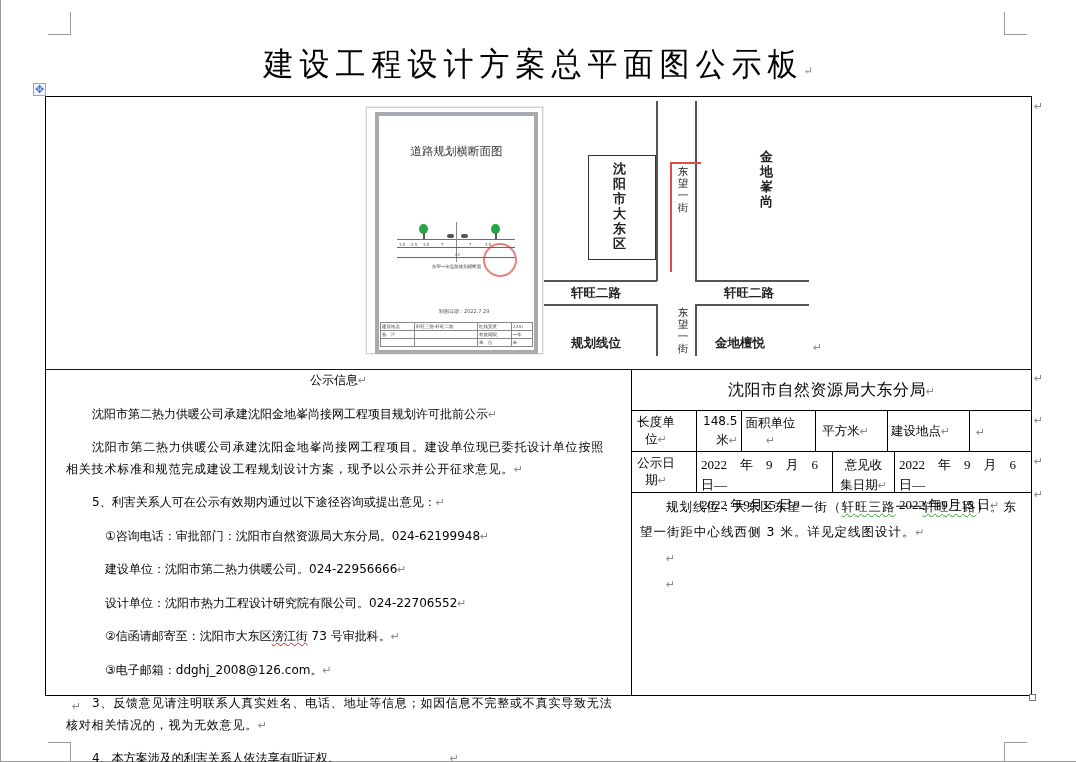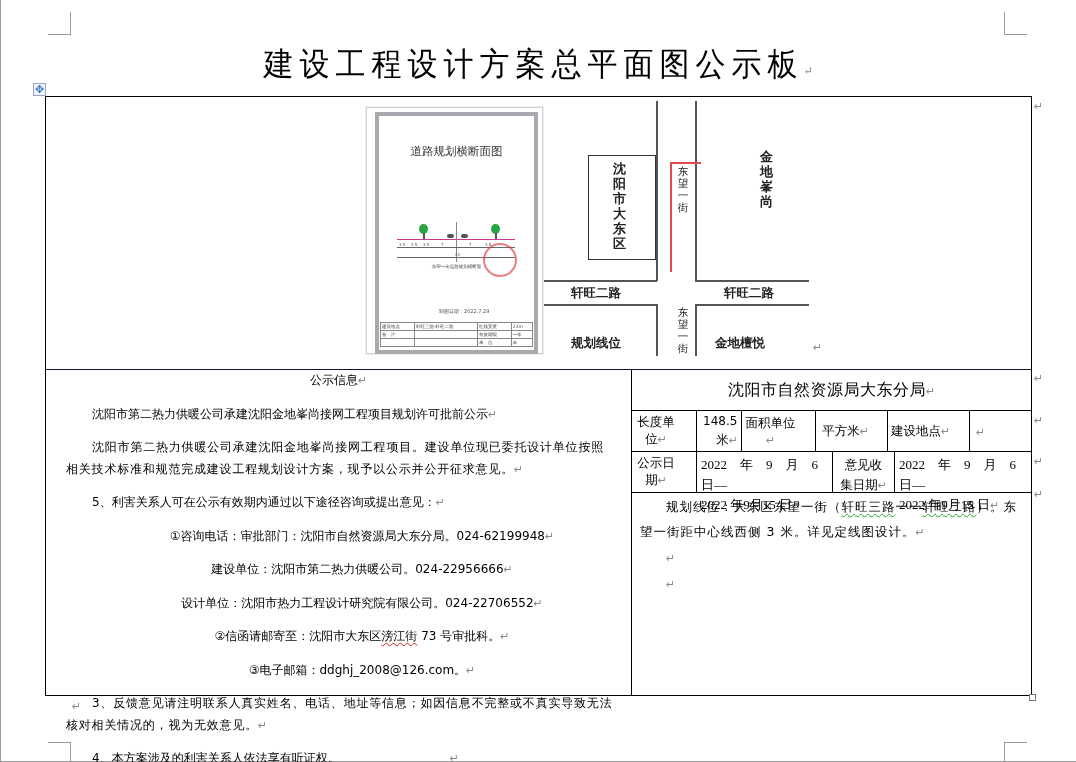--- a/index.html
+++ b/index.html
@@ -62,21 +62,21 @@
   .map-vlabel-sm { position:absolute; font-size:10.5px; color:#222; width:12px; line-height:12px; word-break:break-all;text-align:center; }
   .school-box { position:absolute; left:47px; top:58px; width:66px; height:103px; border:1.5px solid #333; }
   .red-line-h { position:absolute; left:129px; top:65px; width:31px; height:1.5px; background:#e04a4a; }
   .red-line-v { position:absolute; left:129px; top:65px; width:1.5px; height:110px; background:#e04a4a; }
 
   
   .notice { position:absolute; left:0; top:0; width:585px; font-family:"DejaVu Sans", "Liberation Sans", sans-serif; font-size:12px; line-height:21.5px; }
   .notice p { margin:12px; white-space:nowrap; }
   .center { text-align:center; }
   .ind2 { padding-left:34px; }
-  .ind3 { padding-left:47px;text-align:center; }
+  .ind3 { padding-left:47px; }
   .wrap { white-space:normal !important; padding-left:8px; padding-right:6px; text-indent:26px; letter-spacing:0.8px; }
   .num { font-family:"Liberation Serif", serif; font-size:10px; }
   .squiggle { text-decoration:underline wavy #d02020; text-decoration-thickness:1px; text-underline-offset:2px; }
   .green-squiggle { text-decoration:underline wavy #2aa02a; text-decoration-thickness:1px; text-underline-offset:2px; }
 
   
   .info-title { position:absolute; left:0; top:0; width:399px; height:40px; border-bottom:1px solid #000; text-align:center; font-size:16px; line-height:40px; letter-spacing:0.5px; }
   .info-row { position:absolute; left:0; width:399px; border-bottom:1px solid #000; }
   .cell { position:absolute; top:0; height:100%; border-right:1px solid #000; box-sizing:border-box; font-size:12.5px; }
   .cell.last { border-right:none; }

